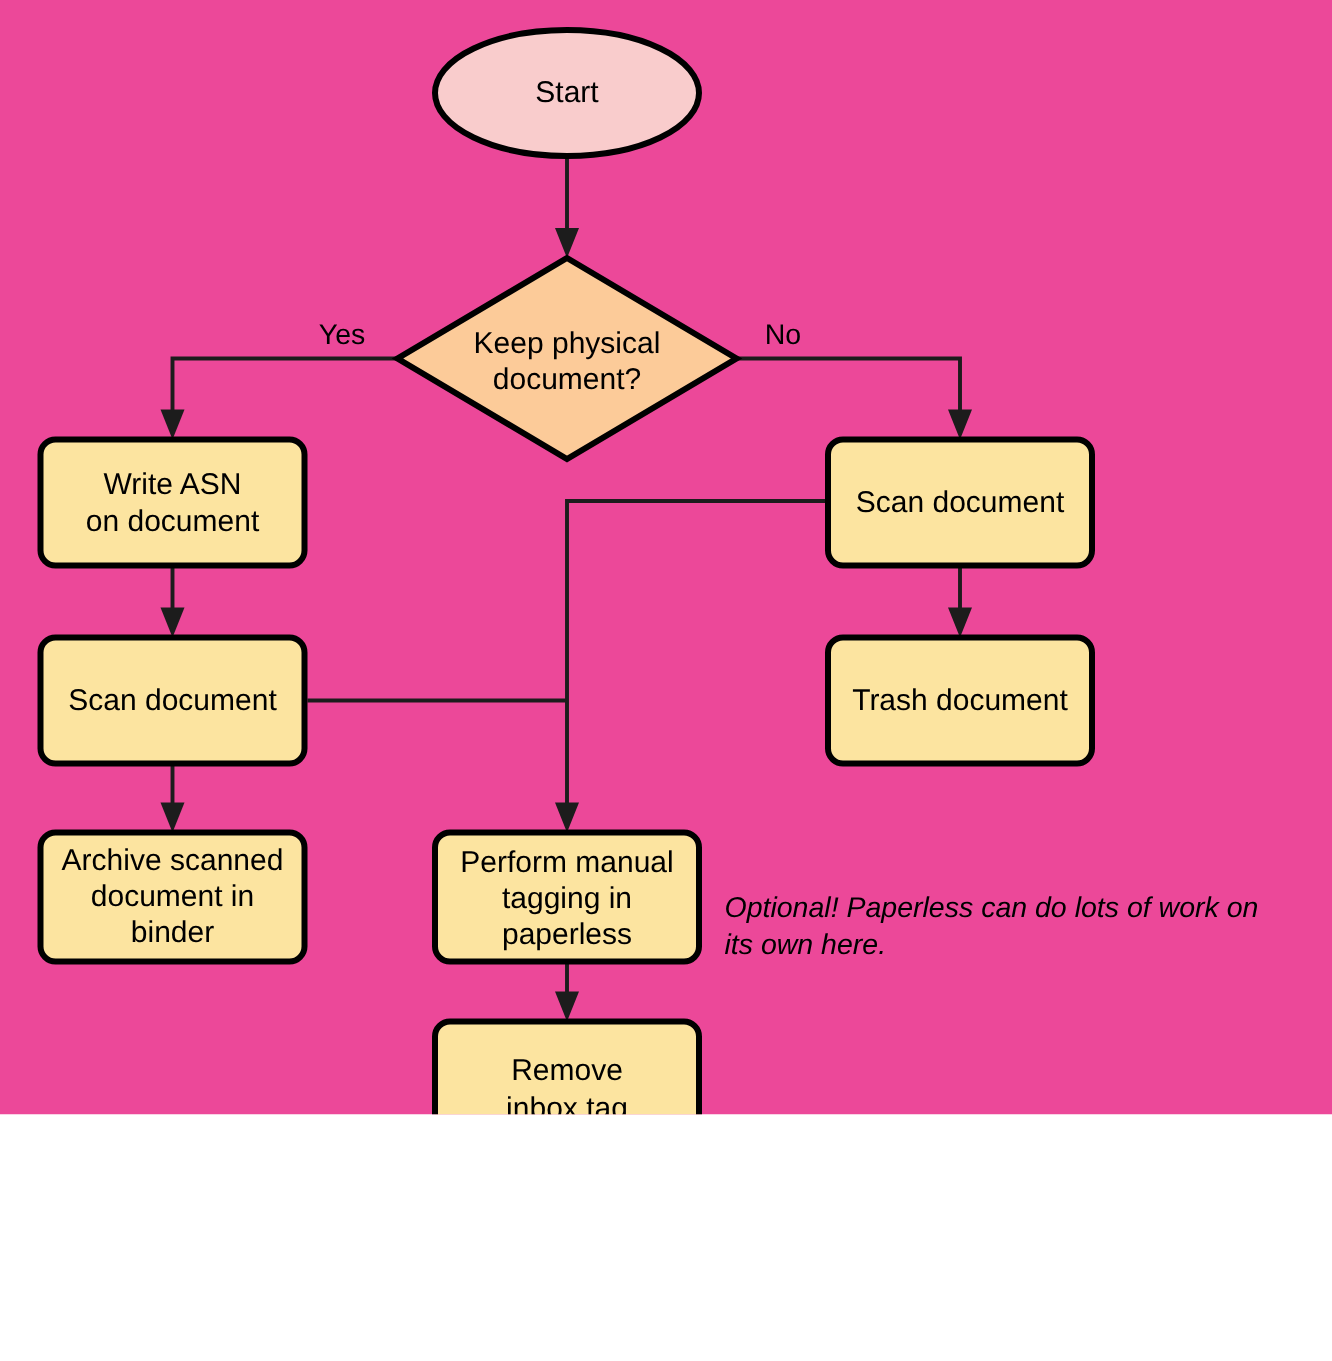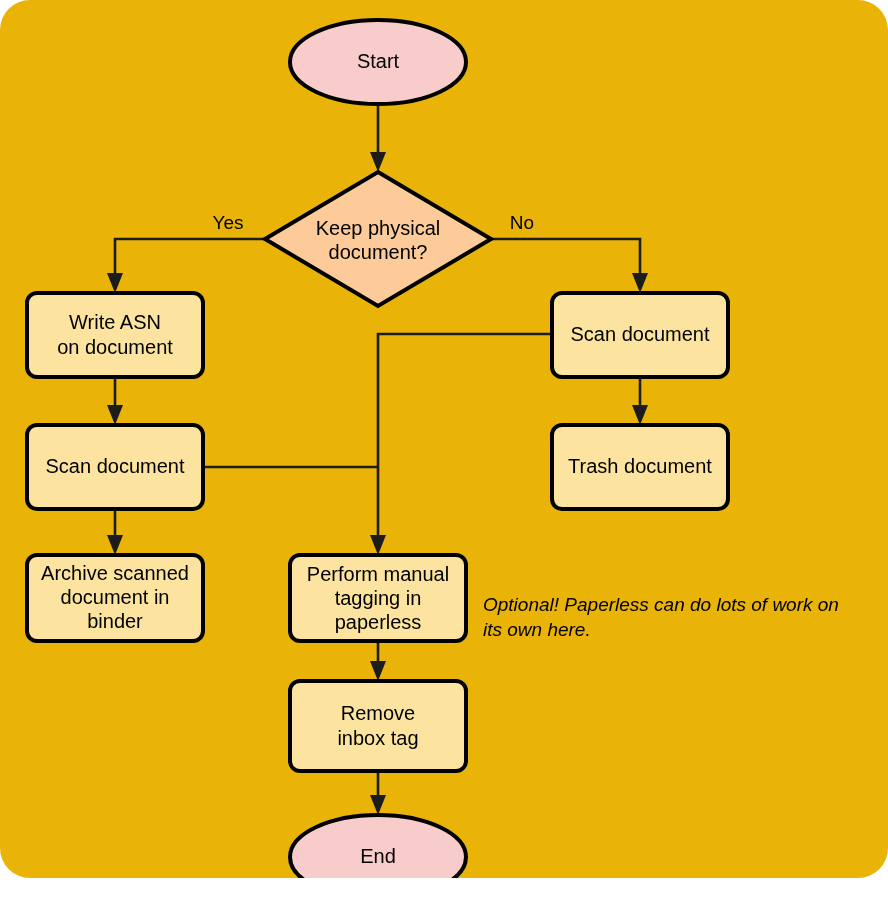--- a/index.html
+++ b/index.html
@@ -7,24 +7,23 @@
     margin: 0;
     padding: 0;
     background: #ffffff;
   }
   body {
     font-family: "Liberation Sans", sans-serif;
   }
   #flow-root {
     position: relative;
     width: 888px;
-    height: 878px;
-    background: #eab308;
+    height: 743px;
+    background: #ec4899;
     overflow: hidden;
-    border-radius: 30px;
   }
   #flow-svg {
     position: absolute;
     left: 0;
     top: 0;
     width: 888px;
     height: 907px;
   }
   .node-text {
     font-family: "Liberation Sans", sans-serif;

